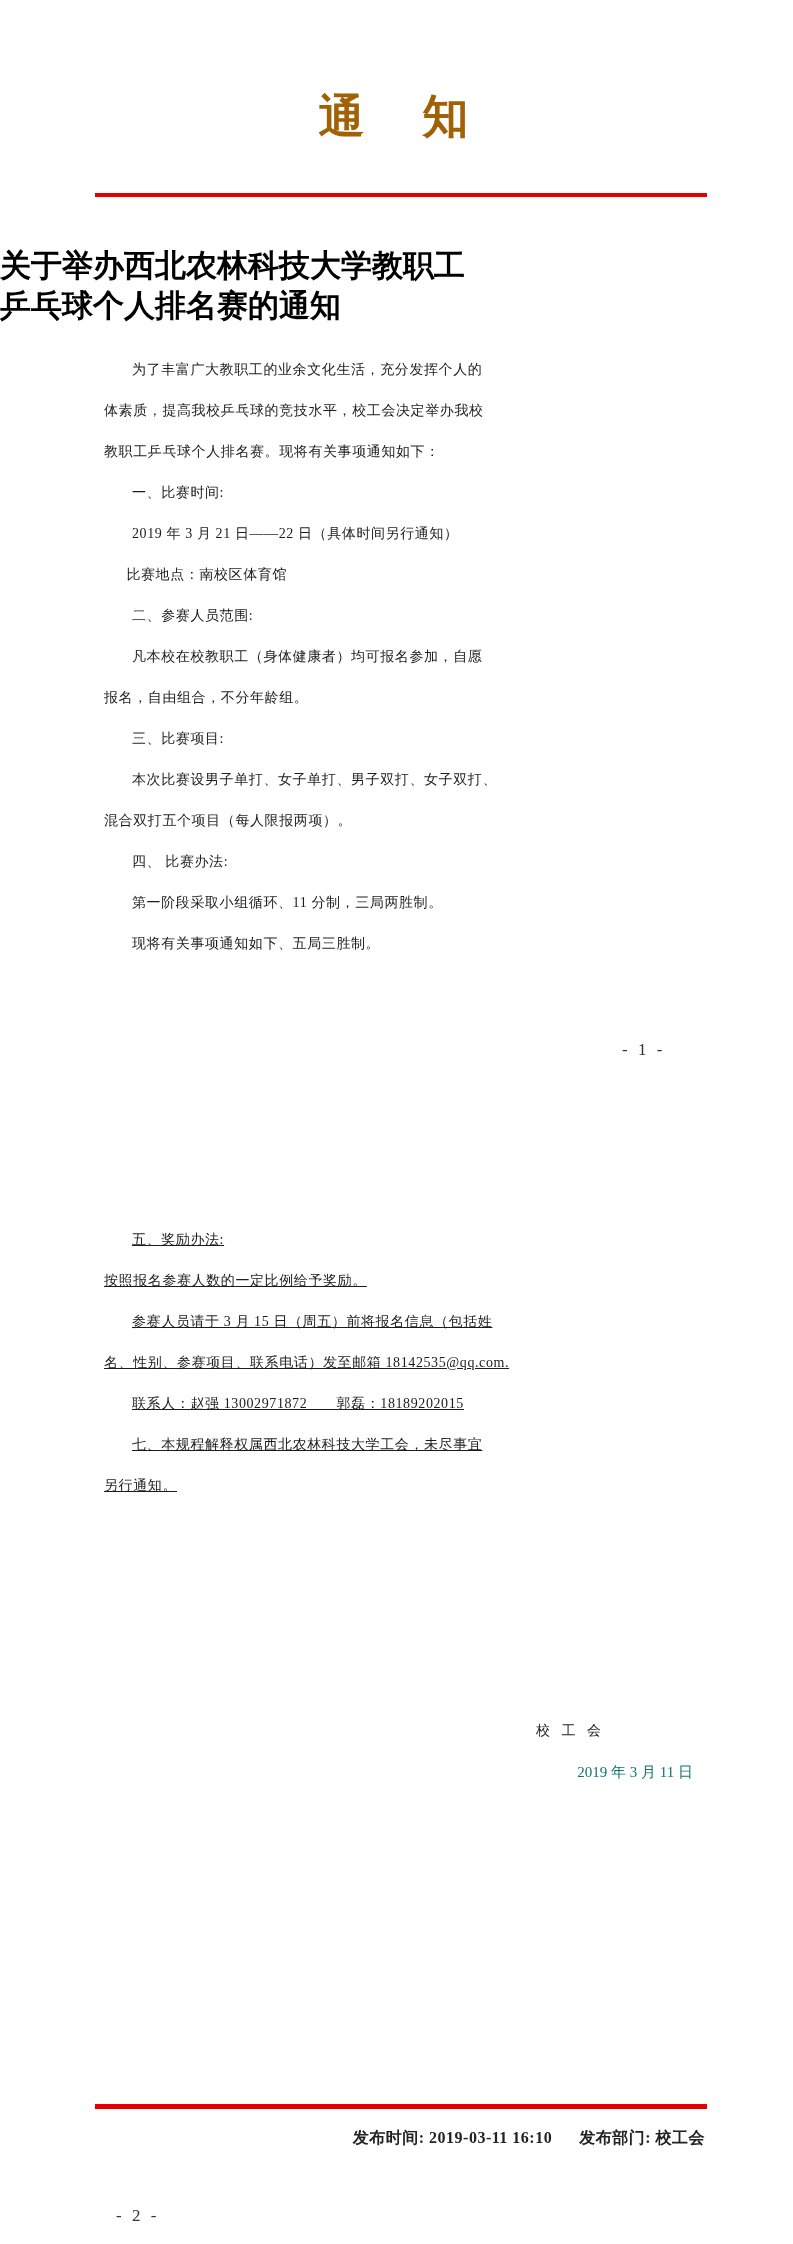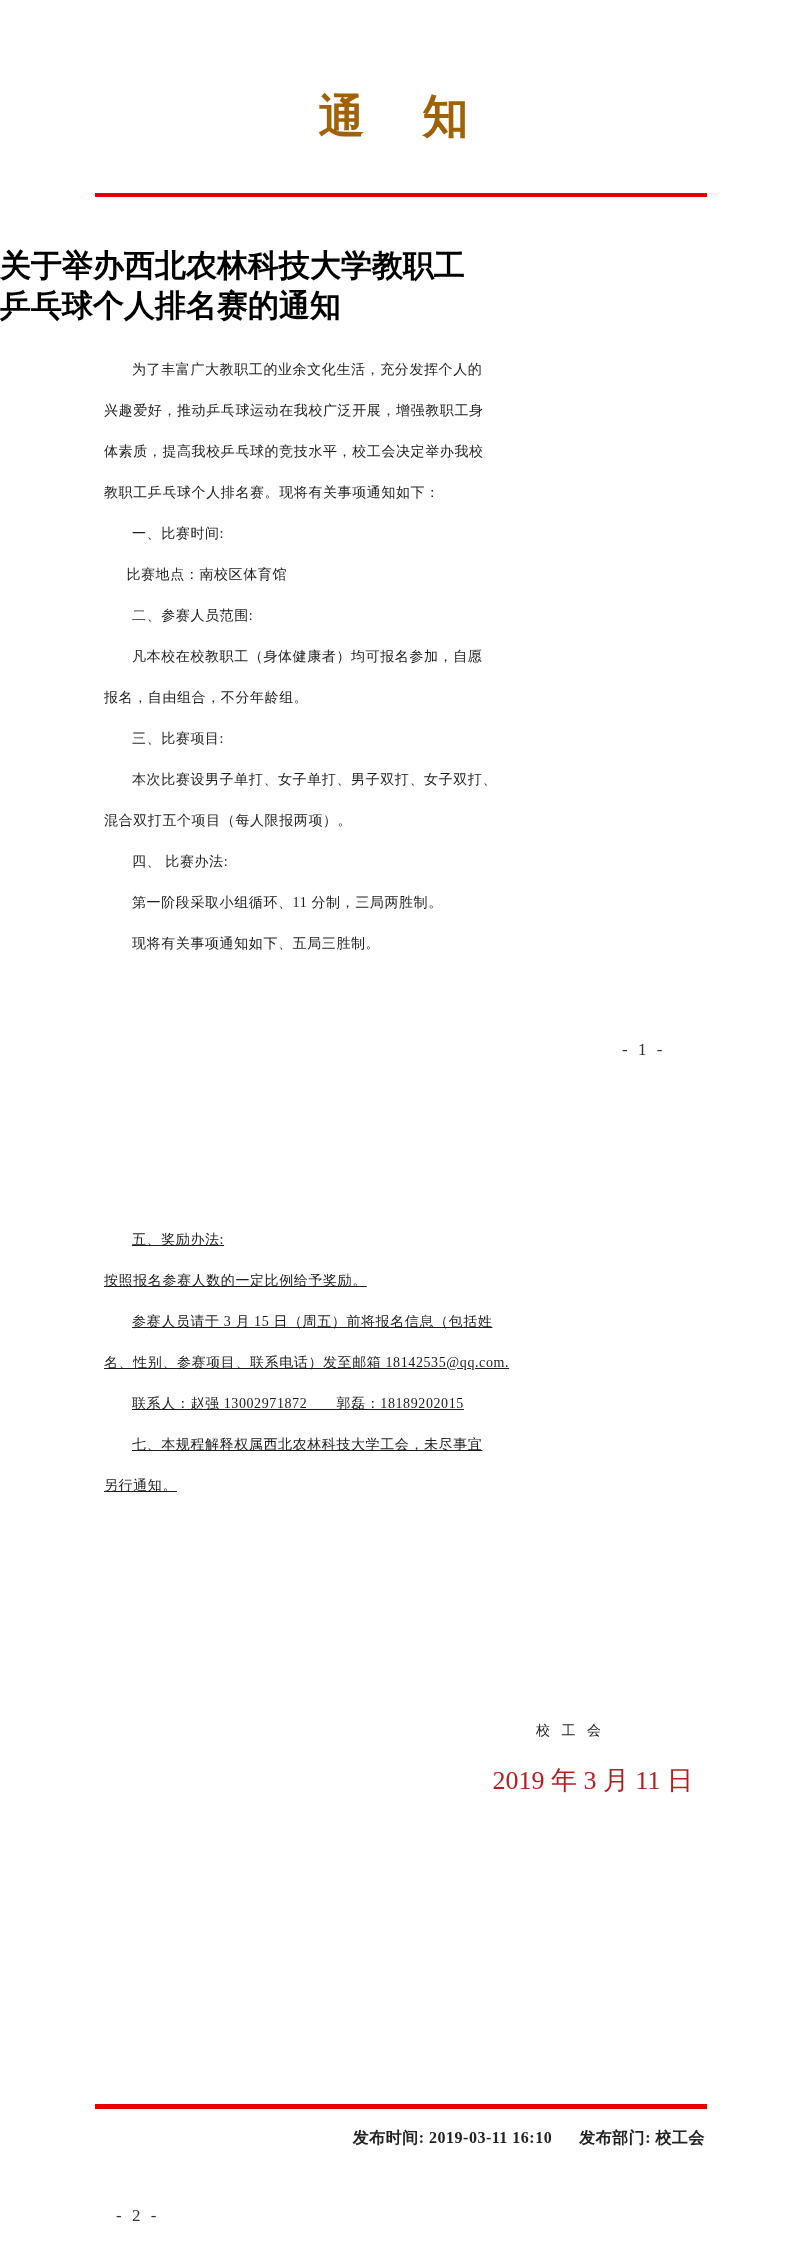--- a/index.html
+++ b/index.html
@@ -45,21 +45,21 @@
     font-family:"Liberation Serif","DejaVu Serif",serif;
   }
   .pageno1{top:1040px;left:622px;}
   .pageno2{top:2206px;left:116px;}
   .signature{
     position:absolute;top:1722px;right:188px;
     font-size:14px;letter-spacing:4px;color:#1c1c1c;white-space:nowrap;
   }
   .sign-date{
     position:absolute;top:1763px;right:100px;
-    font-size:26px;color:#b91c1c;white-space:nowrap;
+    font-size:15px;color:#0f766e;white-space:nowrap;
   }
   .footer-meta{
     position:absolute;top:2128px;right:88px;
     font-size:16px;font-weight:bold;color:#222;
     white-space:nowrap;letter-spacing:0.5px;
   }
   .footer-meta .gap{display:inline-block;width:18px;}
 </style>
 </head>
 <body>
@@ -69,24 +69,24 @@
   <div class="banner">通　知</div>
   <div class="rule rule-top"></div>
 
   <h1 class="doc-title">
     <span>关于举办西北农林科技大学教职工</span><br>
     <span>乒乓球个人排名赛的通知</span>
   </h1>
 
   <div class="body-block body1">
     <div class="ln in2">为了丰富广大教职工的业余文化生活，充分发挥个人的</div>
-    <div class="ln">兴趣爱好，推动乒乓球运动在我校广泛开展，增强教职工身</div>
     <div class="ln">体素质，提高我校乒乓球的竞技水平，校工会决定举办我校</div>
     <div class="ln">教职工乒乓球个人排名赛。现将有关事项通知如下：</div>
     <div class="ln in2">一、比赛时间:</div>
+    <div class="ln in2">2019 年 3 月 21 日——22 日（具体时间另行通知）</div>
     <div class="ln in15">比赛地点：南校区体育馆</div>
     <div class="ln in2">二、参赛人员范围:</div>
     <div class="ln in2">凡本校在校教职工（身体健康者）均可报名参加，自愿</div>
     <div class="ln">报名，自由组合，不分年龄组。</div>
     <div class="ln in2">三、比赛项目:</div>
     <div class="ln in2">本次比赛设男子单打、女子单打、男子双打、女子双打、</div>
     <div class="ln">混合双打五个项目（每人限报两项）。</div>
     <div class="ln in2">四、 比赛办法:</div>
     <div class="ln in2">第一阶段采取小组循环、11 分制，三局两胜制。</div>
     <div class="ln in2">现将有关事项通知如下、五局三胜制。</div>

